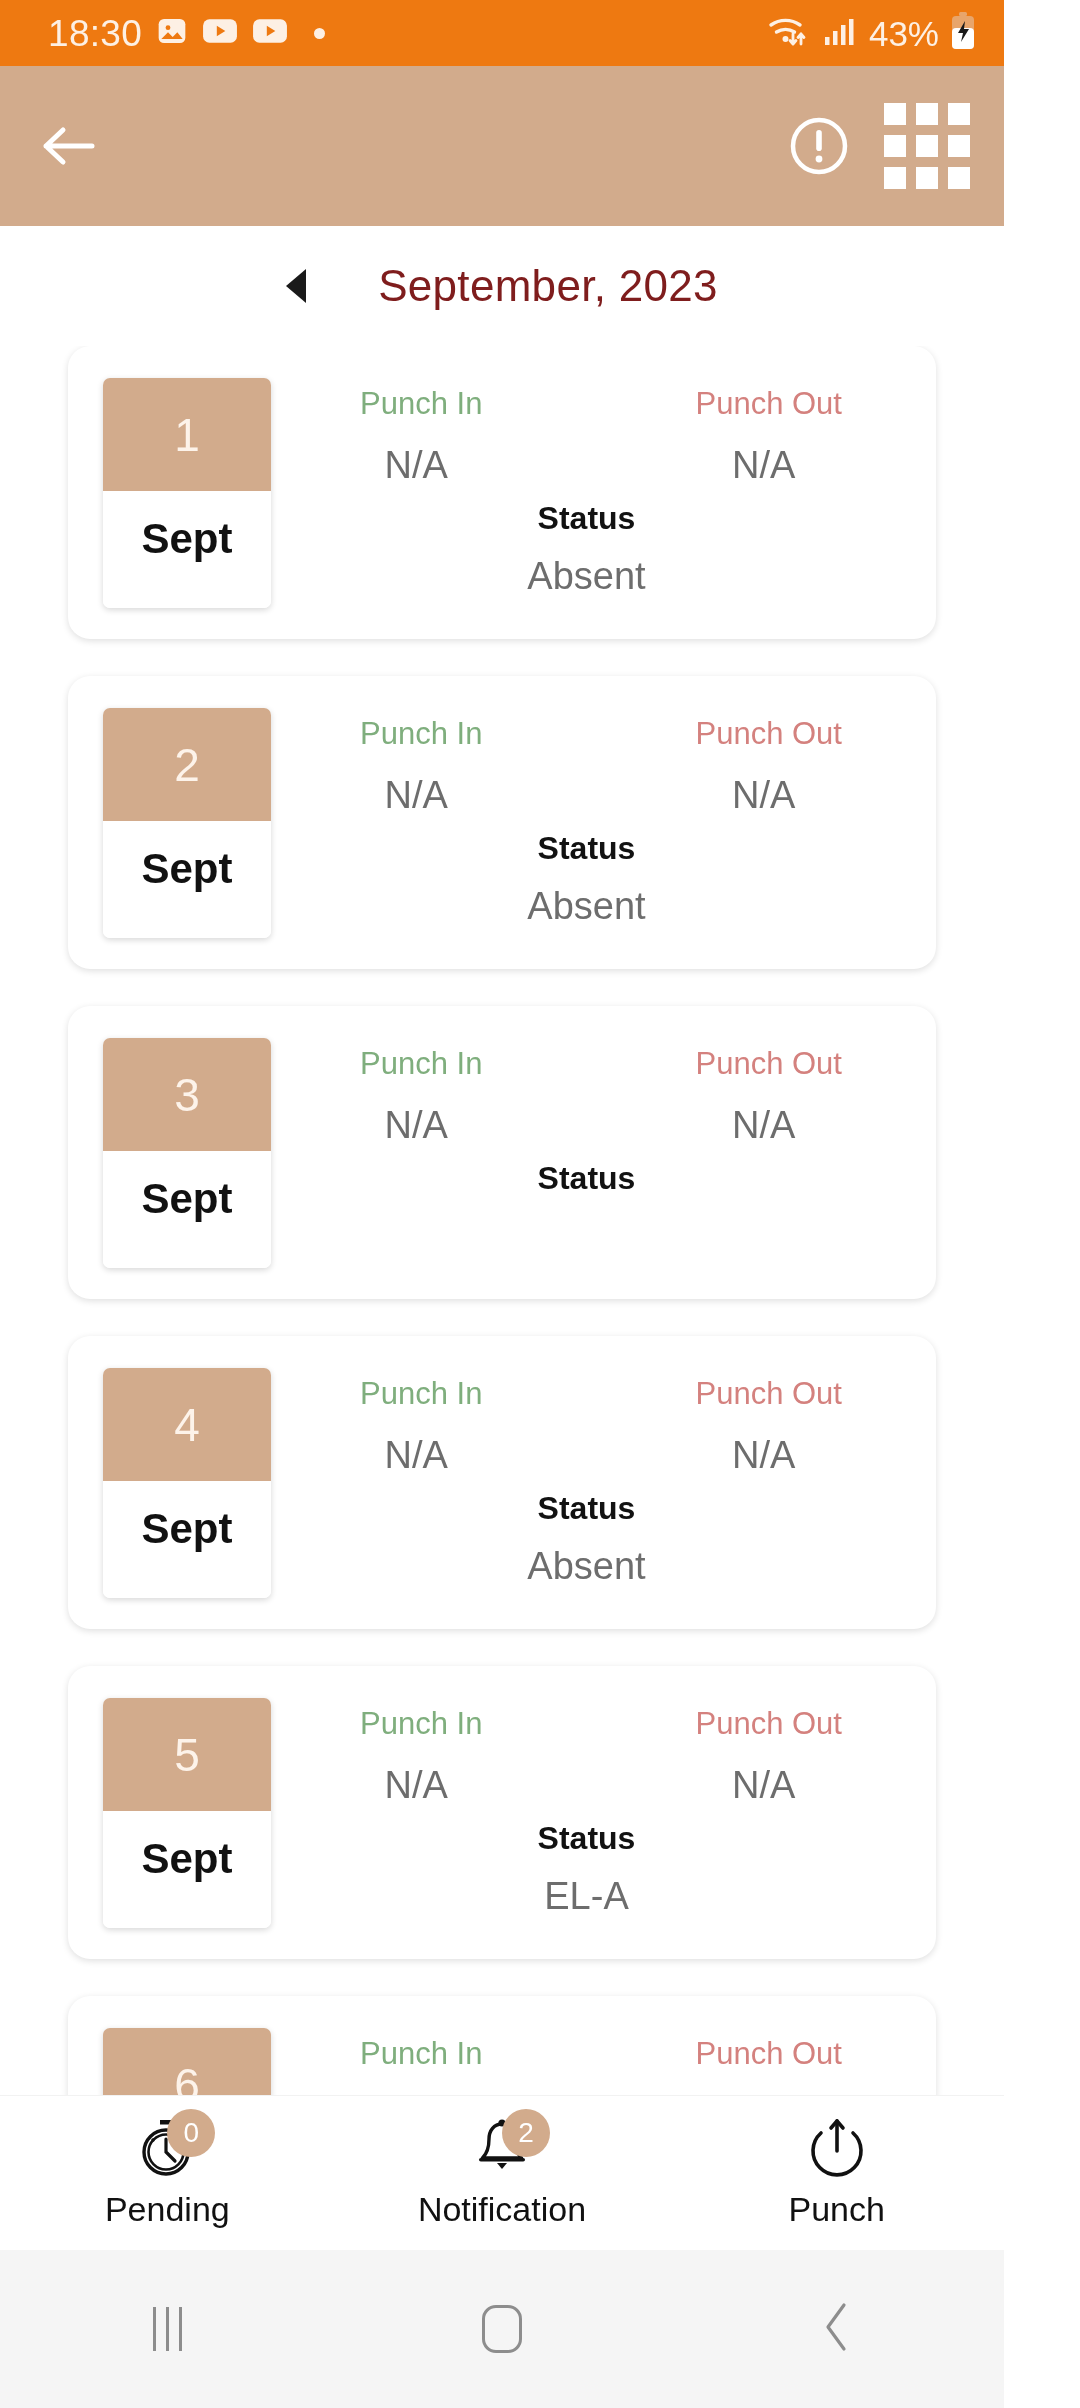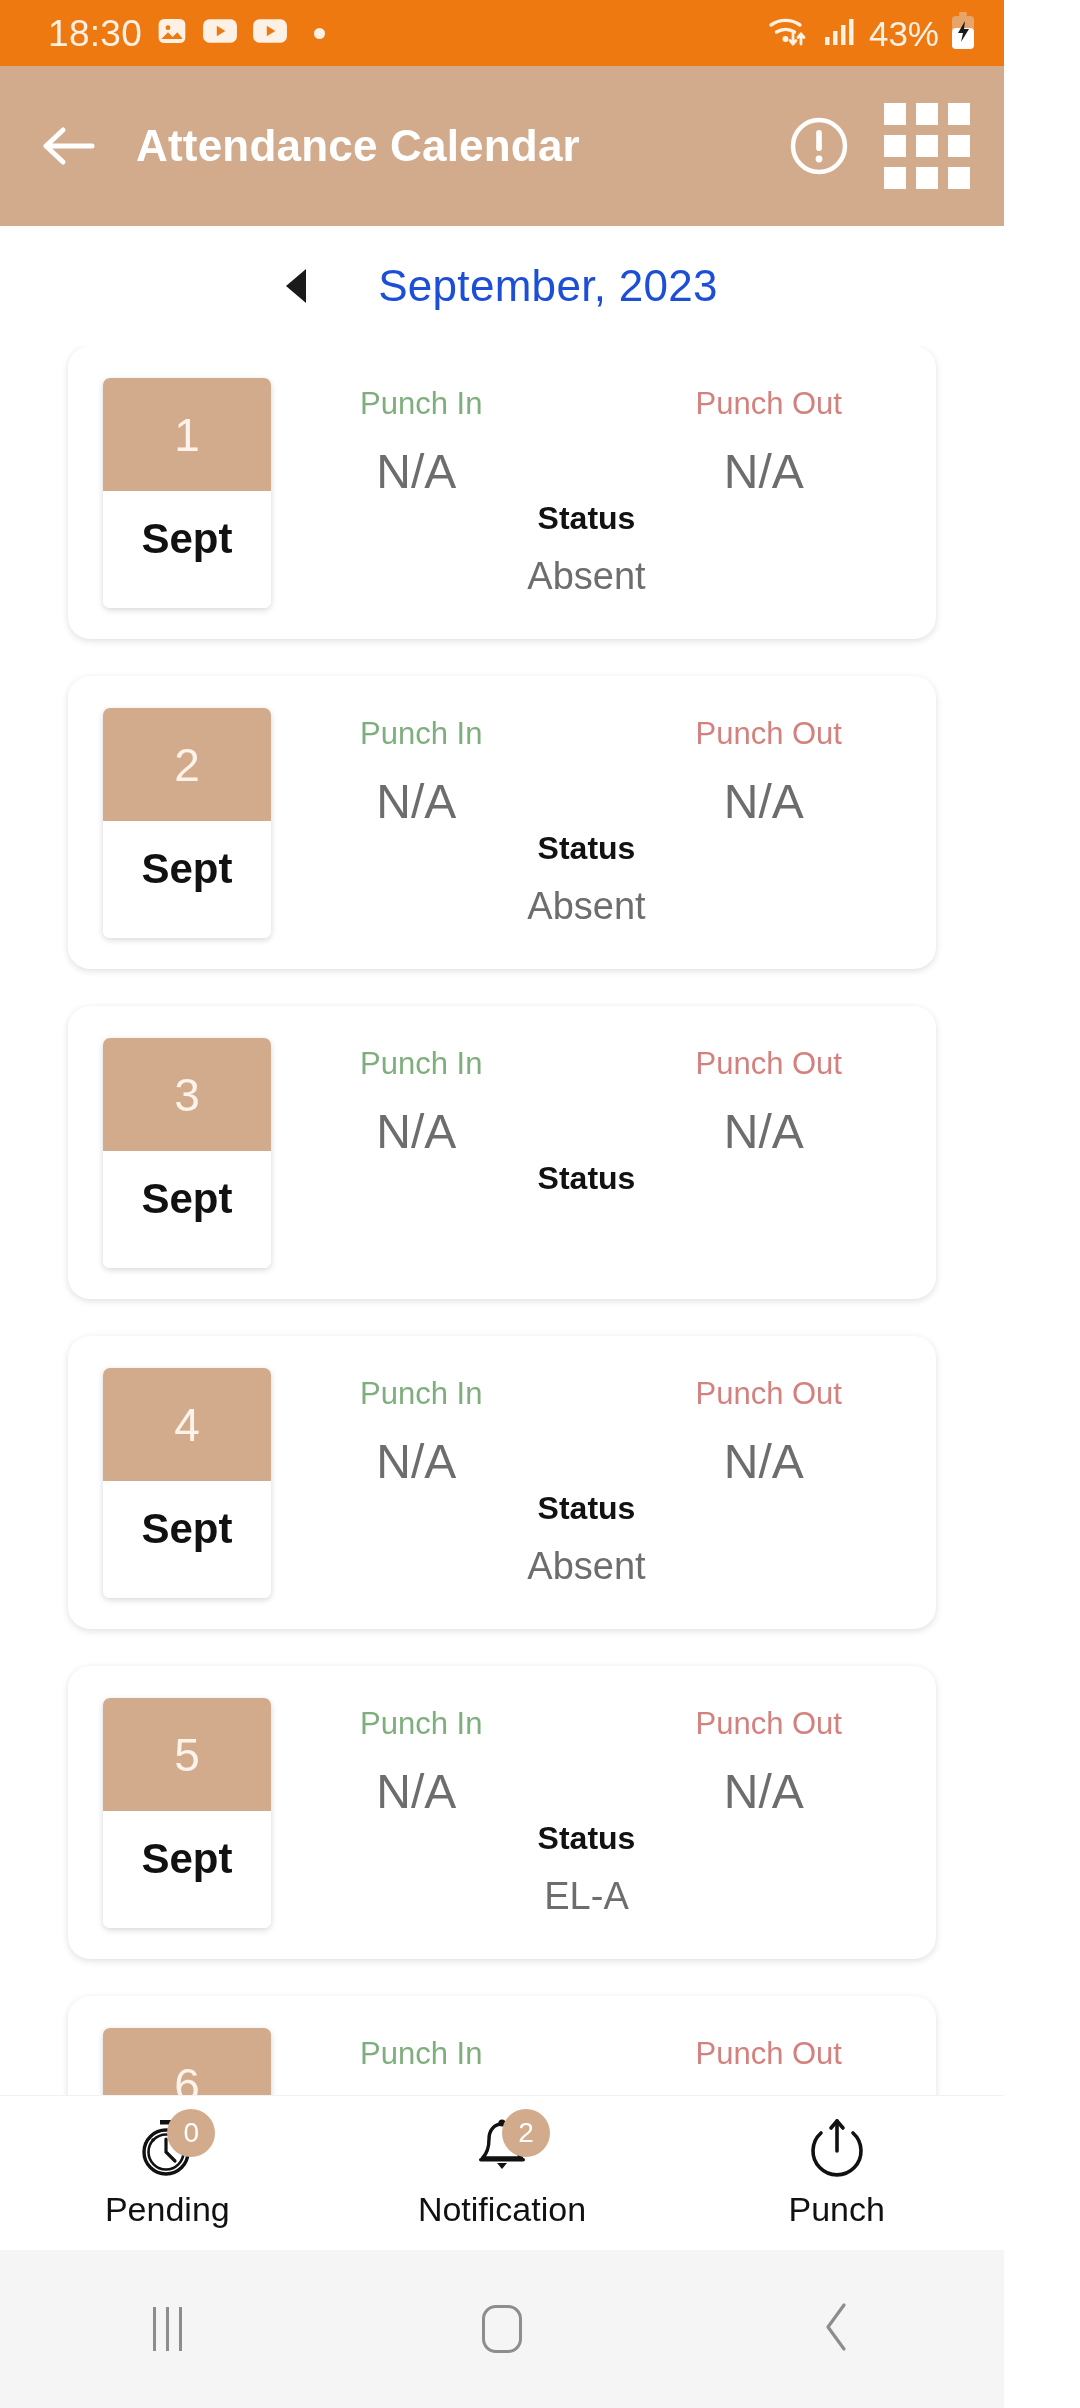--- a/index.html
+++ b/index.html
@@ -118,21 +118,21 @@
   .month-prev {
     width: 0; height: 0;
     border-top: 17px solid transparent;
     border-bottom: 17px solid transparent;
     border-right: 20px solid #1a1a1a;
     cursor: pointer;
     margin-right: 72px;
   }
   .month-label {
     font-size: 44px;
-    color: #1d4ed8;
+    color: #7f1d1d;
     letter-spacing: 0.3px;
   }
 
   
   .list {
     flex: 1 1 auto;
     position: relative;
     overflow: hidden;
     background: #ffffff;
     padding: 0 68px;
@@ -198,21 +198,21 @@
   .punch-col.second { padding-right: 12px; }
   .punch-label {
     font-size: 31px;
     font-weight: 500;
     margin-bottom: 22px;
     padding-left: 10px;
   }
   .punch-in-label { color: #7fae7d; }
   .punch-out-label { color: #d4817e; }
   .punch-value {
-    font-size: 48px;
+    font-size: 38px;
     color: #6d6d6d;
   }
   .status-block {
     position: absolute;
     left: 0; right: 0;
     top: 122px;
     text-align: center;
     padding-right: 62px;
     padding-left: 28px;
   }
@@ -364,21 +364,20 @@
       </span>
     </div>
   </div>
 
   <div class="app-bar">
     <div class="back-btn">
       <svg width="58" height="50" viewBox="0 0 58 50">
         <path d="M52 25H6M6 25l17-16M6 25l17 16" stroke="#ffffff" stroke-width="5" fill="none" stroke-linecap="round" stroke-linejoin="round"></path>
       </svg>
     </div>
-    <div class="app-title">Attendance Calendar</div>
     <div class="app-bar-actions">
       <div class="icon-btn">
         <svg width="62" height="62" viewBox="0 0 62 62">
           <circle cx="31" cy="31" r="26" stroke="#ffffff" stroke-width="4.5" fill="none"></circle>
           <rect x="28.2" y="15" width="5.6" height="21" rx="2.8" fill="#ffffff"></rect>
           <circle cx="31" cy="44" r="3.4" fill="#ffffff"></circle>
         </svg>
       </div>
       <div class="icon-btn">
         <div class="grid-icon">

